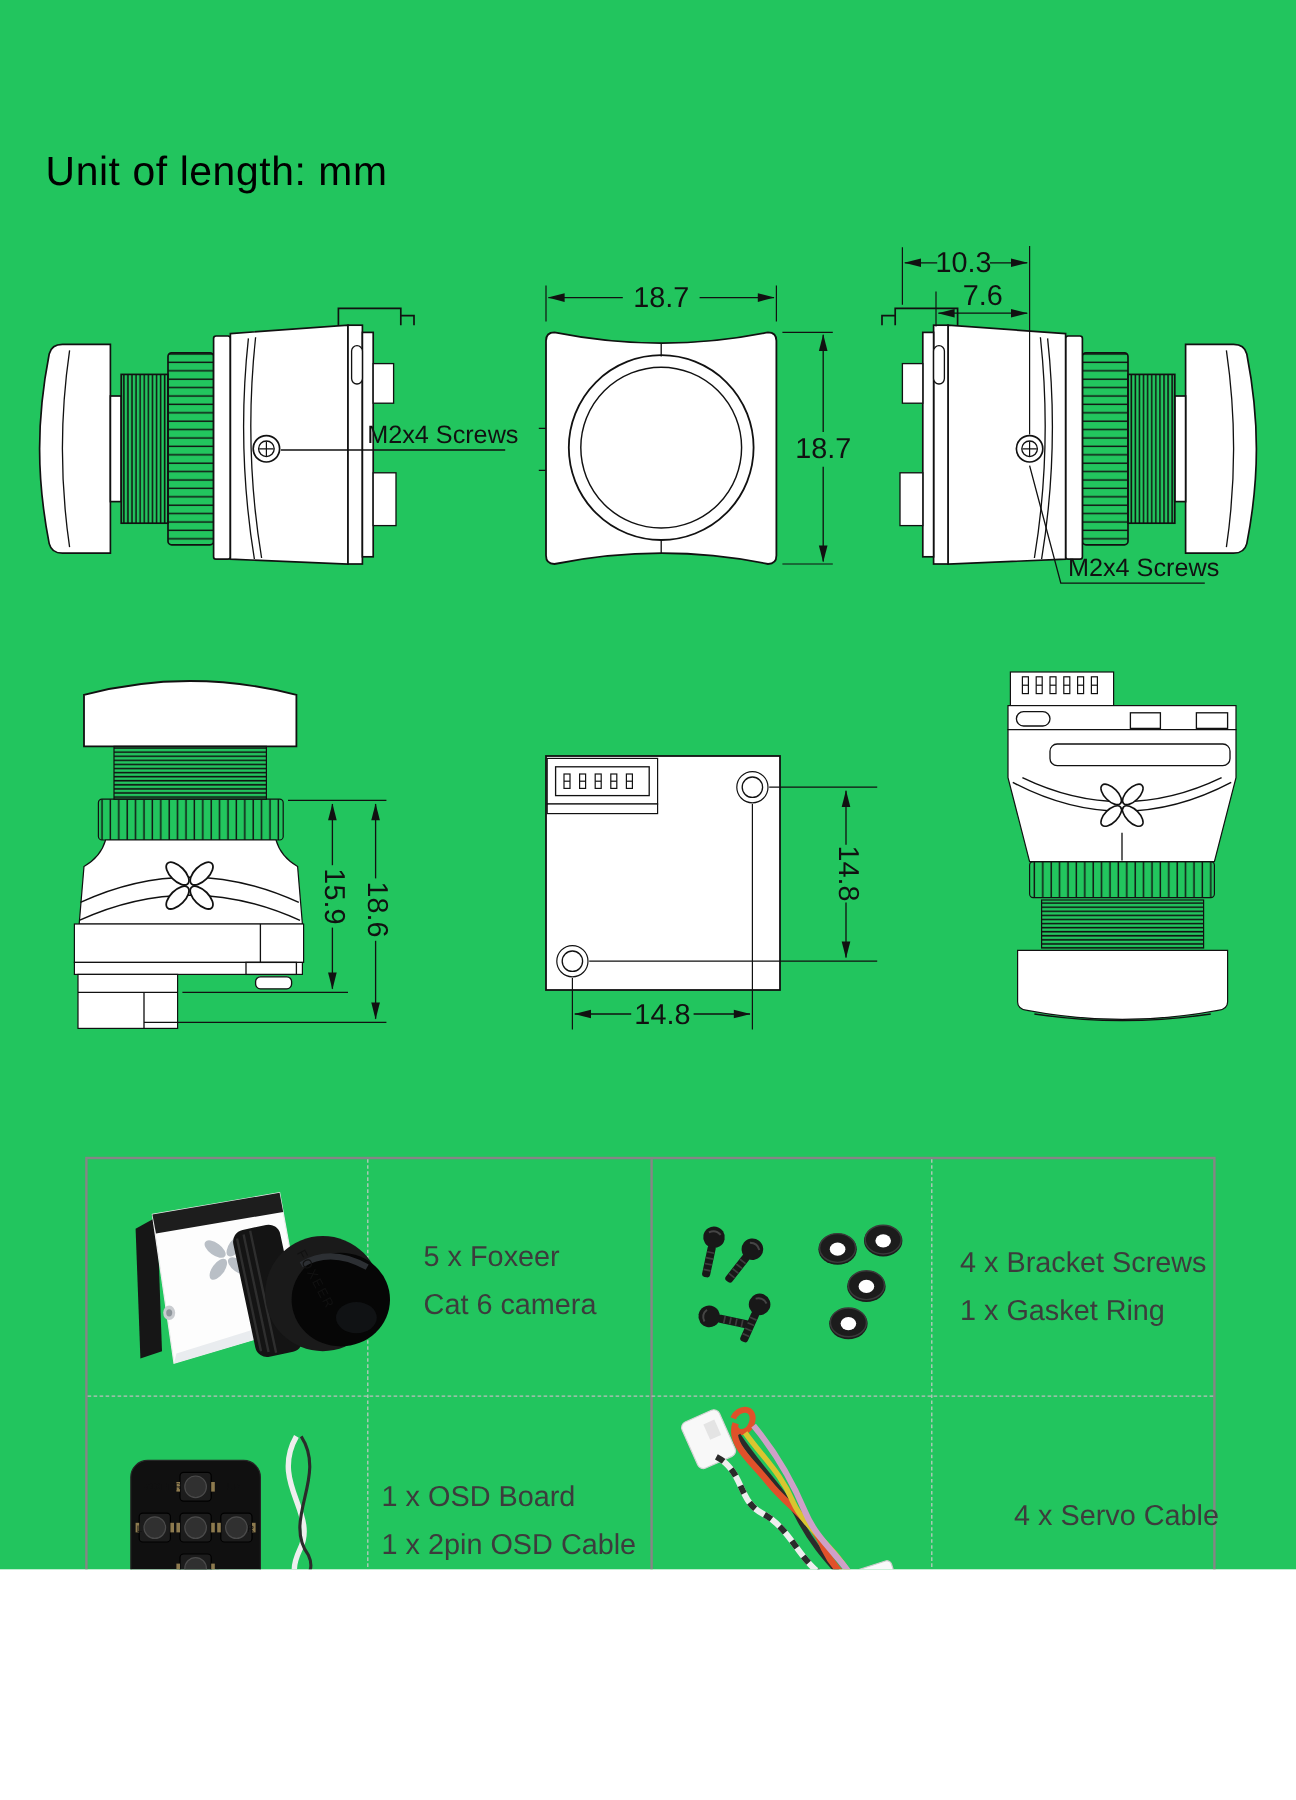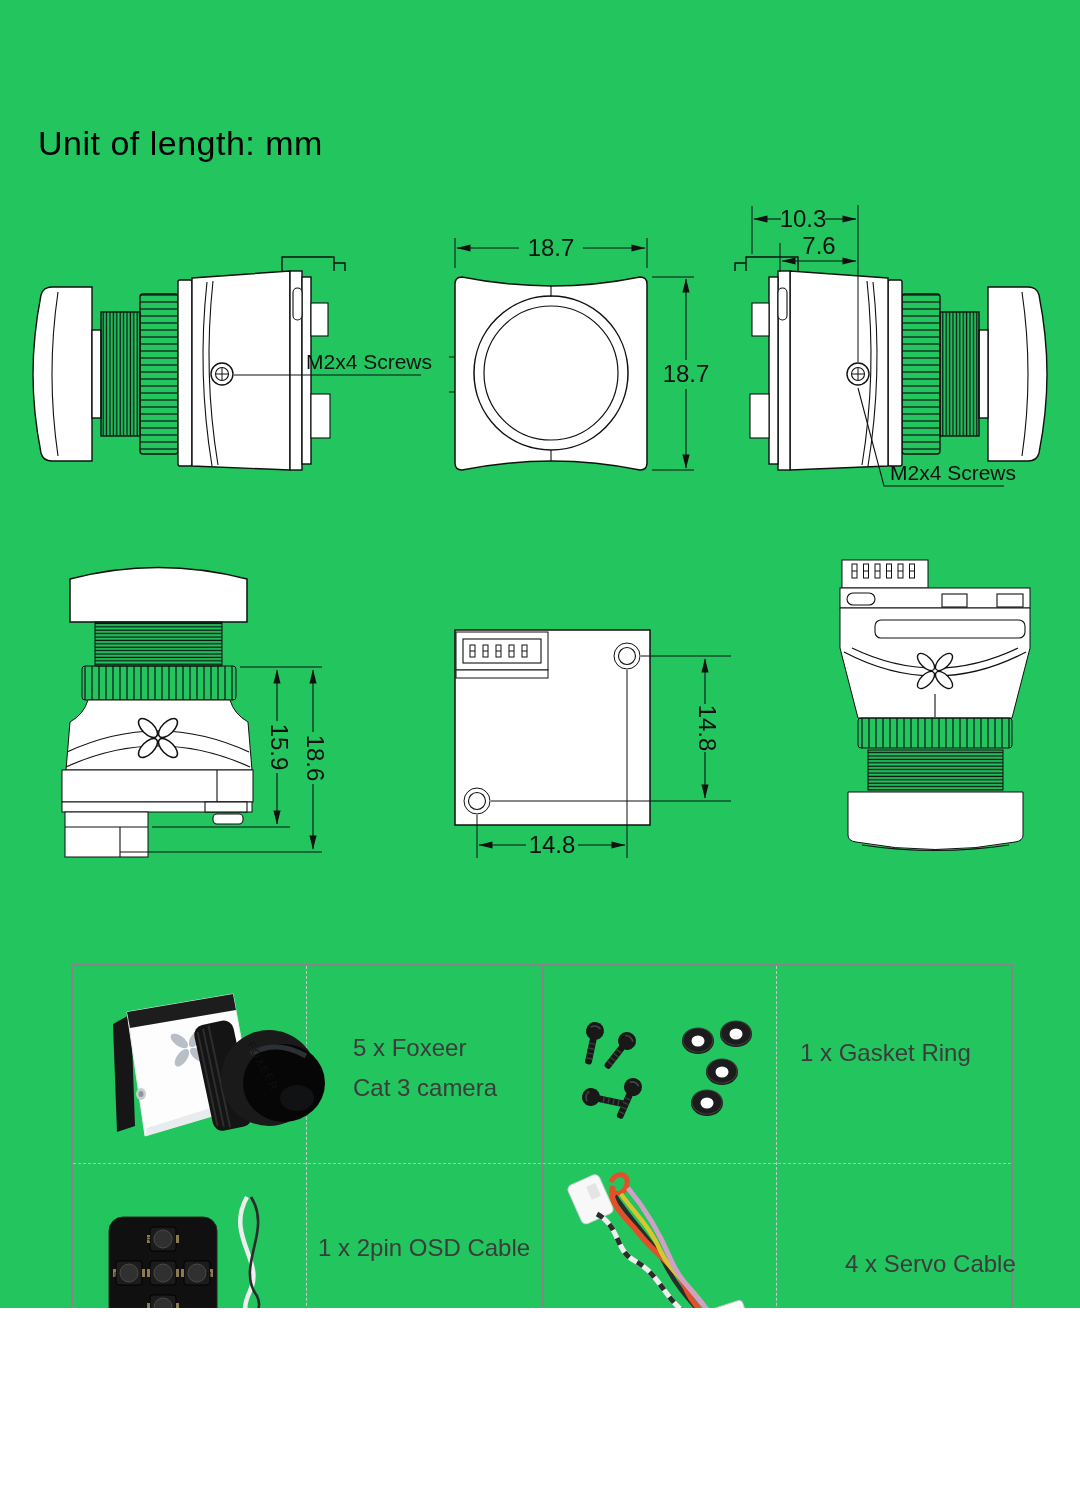--- a/index.html
+++ b/index.html
@@ -223,21 +223,21 @@
         <path d="M106,42 V138 M112,40 V140 M118,38 V142" stroke="#2e2e2e" stroke-width="2"></path>
       </g>
       <circle cx="168" cy="94" r="48" fill="#1a1a1a"></circle>
       <ellipse cx="183" cy="99" rx="41" ry="39" fill="#060606"></ellipse>
       <path d="M150,70 Q175,55 205,72" stroke="#2c2f33" stroke-width="5" fill="none"></path>
       <ellipse cx="196" cy="114" rx="17" ry="13" fill="#101214"></ellipse>
       <text transform="translate(146,60) rotate(62)" font-size="11" fill="#9a9a9a" letter-spacing="1.5">FOXEER</text>
     </svg>
     <div class="cellText" style="left:280px;top:62px">
       <div>5 x Foxeer</div>
-      <div>Cat 3 camera</div>
+      <div>Cat 6 camera</div>
     </div>
 
     <svg class="photo" style="left:498px;top:47px" width="210" height="115" viewBox="0 0 210 115">
       <defs>
         <g id="screw">
           <rect x="-3.4" y="7" width="6.8" height="27" rx="2.5" fill="#181818"></rect>
           <path d="M-3,13 h6 M-3,18 h6 M-3,23 h6 M-3,28 h6" stroke="#3d3d3d" stroke-width="1.4"></path>
           <circle cx="0" cy="0" r="9" fill="#181818"></circle>
           <path d="M-5,-3 Q0,-7 5,-3" stroke="#454545" stroke-width="1.6" fill="none"></path>
         </g>
@@ -250,20 +250,21 @@
       <use href="#screw" transform="translate(24,18) rotate(12)"></use>
       <use href="#screw" transform="translate(56,28) rotate(38)"></use>
       <use href="#screw" transform="translate(20,84) rotate(-78)"></use>
       <use href="#screw" transform="translate(62,74) rotate(24)"></use>
       <use href="#gasket" transform="translate(127,28)"></use>
       <use href="#gasket" transform="translate(165,21)"></use>
       <use href="#gasket" transform="translate(151,59)"></use>
       <use href="#gasket" transform="translate(136,90)"></use>
     </svg>
     <div class="cellText" style="left:727px;top:67px">
+      <div>4 x Bracket Screws</div>
       <div>1 x Gasket Ring</div>
     </div>
 
     <svg class="photo" style="left:32px;top:225px" width="185" height="160" viewBox="0 0 185 160">
       <rect x="4" y="26" width="108" height="108" rx="14" fill="#101010" stroke="#262626"></rect>
       <g>
         <g id="btnT" transform="translate(58,48)">
           <rect x="-13" y="-12" width="26" height="24" rx="3" fill="#1c1c1c" stroke="#000"></rect>
           <circle r="9" fill="#303030" stroke="#4a4a4a"></circle>
           <rect x="-16" y="-4" width="3" height="8" fill="#8d7a4e"></rect>
@@ -277,20 +278,21 @@
       <text x="11" y="51" font-size="8" fill="#b5b5b5" letter-spacing=".5">FOXEER</text>
       <text x="84" y="51" font-size="8" fill="#b5b5b5">UP</text>
       <text x="9" y="86" font-size="8" fill="#b5b5b5">L</text>
       <text x="101" y="86" font-size="8" fill="#b5b5b5">R</text>
       <text x="74" y="122" font-size="8" fill="#b5b5b5">D</text>
       <path d="M142,6 C120,45 160,70 145,100 C132,128 150,126 148,138" fill="none" stroke-width="4.5" stroke="#eeeeee"></path>
       <path d="M146,6 C168,40 130,75 152,105 C160,122 142,126 146,136" fill="none" stroke-width="2.6" stroke="#2b2b2b"></path>
       <path d="M138,134 L158,134 L160,152 Q150,161 140,152 Z" fill="#f4f4f4" stroke="#d8d8d8"></path>
     </svg>
     <div class="cellText" style="left:245px;top:262px">
+      <div>1 x OSD Board</div>
       <div>1 x 2pin OSD Cable</div>
     </div>
 
     <svg class="photo" style="left:492px;top:200px" width="195" height="190" viewBox="0 0 195 190">
       <g transform="rotate(-24 26 32)">
         <rect x="8" y="12" width="34" height="42" rx="5" fill="#f8f8f8" stroke="#d5d5d5"></rect>
         <rect x="26" y="20" width="10" height="14" fill="#e4e4e4"></rect>
       </g>
       <path d="M46,16 C50,6 64,6 62,18 C60,28 50,30 48,24" fill="none" stroke-width="5" stroke="#e0512a"></path>
       <path d="M32,48 C55,60 50,85 70,95 C95,108 100,135 125,150" fill="none" stroke-width="5" stroke="#eeeeee"></path>

